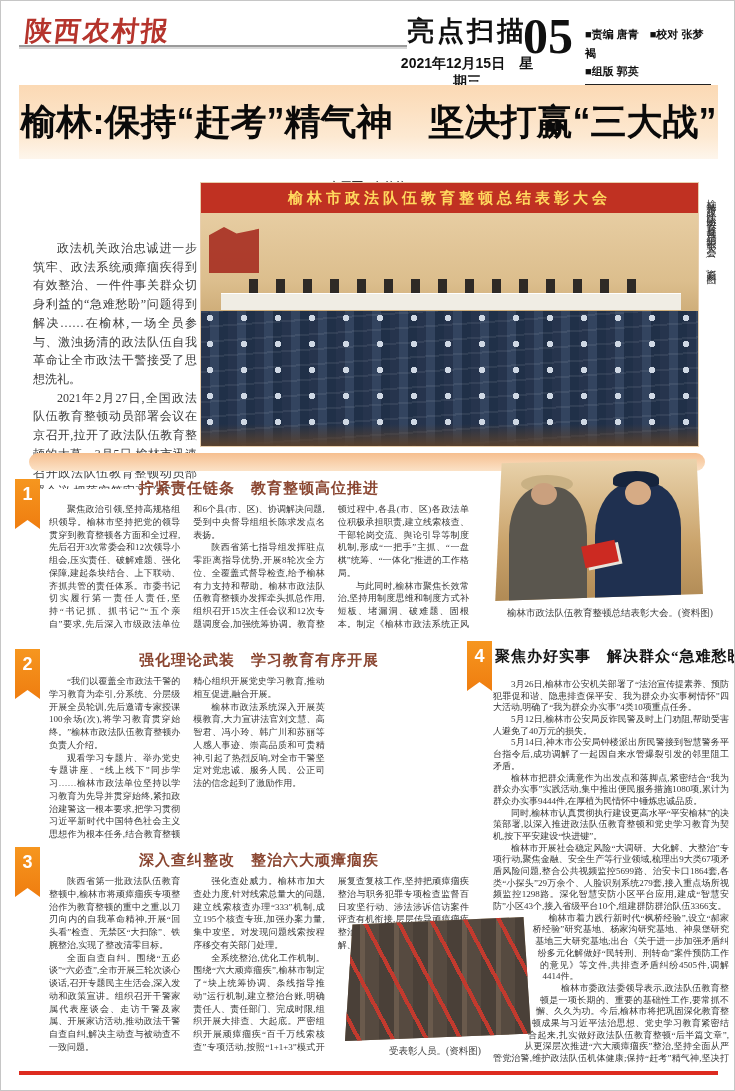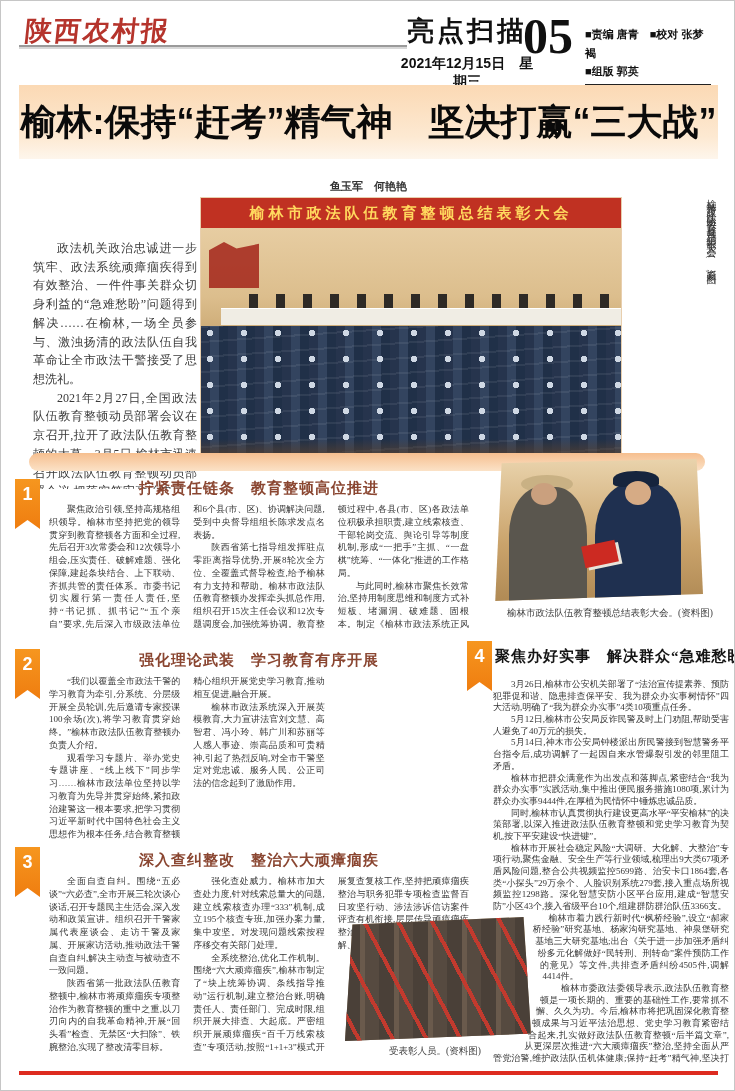--- a/index.html
+++ b/index.html
@@ -24,22 +24,22 @@
   .headline-band{left:18px;top:84px;width:699px;height:74px;
                  background:linear-gradient(180deg,#fbd9b4 0%,#fde9d2 70%,#fef6ec 100%);
                  display:flex;align-items:center;justify-content:center;}
   .headline{font-family:"Liberation Sans","DejaVu Sans",sans-serif;font-weight:900;
             font-size:36px;letter-spacing:0;color:#0a0a0a;white-space:nowrap;}
   .byline{left:0;top:162px;width:735px;text-align:center;font-size:11px;font-weight:bold;color:#333;margin-top:16px;}
   
   .intro{left:32px;top:200px;width:164px;height:250px;font-size:12px;line-height:1.56;
          text-align:justify;color:#3a3a3a;overflow:hidden;margin-top:38px;}
   .intro p{margin:0;text-indent:2em;}
-  .main-photo{left:200px;top:182px;width:420px;height:263px;background:#d9bd8e;overflow:hidden;
-              box-shadow:0 0 0 1px #e8cfae;margin-top:15px;}
+  .main-photo{left:200px;top:182px;width:497px;height:263px;background:#d9bd8e;overflow:hidden;
+              box-shadow:0 0 0 1px #e8cfae;}
   .photo-banner{position:absolute;left:0;top:0;width:100%;height:30px;background:#c03122;
                 display:flex;align-items:center;justify-content:center;}
   .photo-banner span{color:#ffd95e;font-weight:bold;font-size:15px;letter-spacing:4px;}
   .photo-wall{position:absolute;left:0;top:30px;width:100%;height:98px;
               background:linear-gradient(180deg,#e7cda2 0%,#dcbe8d 70%,#cfae7a 100%);}
   .photo-flags{position:absolute;left:8px;top:44px;width:50px;height:46px;background:#a3241a;
                clip-path:polygon(0 18%,30% 0,55% 14%,100% 4%,100% 100%,0 100%);opacity:.85;}
   .dais-people{position:absolute;left:48px;top:96px;width:400px;height:14px;
                background:repeating-linear-gradient(90deg,#2e2a26 0 9px,rgba(0,0,0,0) 9px 27px);}
   .dais-table{position:absolute;left:20px;top:110px;width:460px;height:16px;background:#f0ede4;
@@ -154,22 +154,22 @@
   <div class="abs sec-heading h2">强化理论武装　学习教育有序开展</div>
   <div class="abs sec-body cols3 b2">
     <p>“我们以覆盖全市政法干警的学习教育为牵引,分系统、分层级开展全员轮训,先后邀请专家授课100余场(次),将学习教育贯穿始终。”榆林市政法队伍教育整顿办负责人介绍。</p>
     <p>观看学习专题片、举办党史专题讲座、“线上线下”同步学习……榆林市政法单位坚持以学习教育为先导并贯穿始终,紧扣政治建警这一根本要求,把学习贯彻习近平新时代中国特色社会主义思想作为根本任务,结合教育整顿精心组织开展党史学习教育,推动相互促进,融合开展。</p>
     <p>榆林市政法系统深入开展英模教育,大力宣讲法官刘文慧、高智君、冯小玲、韩广川和苏丽等人感人事迹、崇高品质和可贵精神,引起了热烈反响,对全市干警坚定对党忠诚、服务人民、公正司法的信念起到了激励作用。</p>
   </div>
 
   <div class="abs marker m3">3</div>
   <div class="abs sec-heading h3">深入查纠整改　整治六大顽瘴痼疾</div>
   <div class="abs sec-body cols3 b3">
+    <p>陕西省第一批政法队伍教育整顿中,榆林市将顽瘴痼疾专项整治作为教育整顿的重中之重,以刀刃向内的自我革命精神,开展“回头看”检查、无禁区“大扫除”、铁腕整治,实现了整改清零目标。</p>
     <p>全面自查自纠。围绕“五必谈”“六必查”,全市开展三轮次谈心谈话,召开专题民主生活会,深入发动和政策宣讲。组织召开干警家属代表座谈会、走访干警及家属、开展家访活动,推动政法干警自查自纠,解决主动查与被动查不一致问题。</p>
-    <p>陕西省第一批政法队伍教育整顿中,榆林市将顽瘴痼疾专项整治作为教育整顿的重中之重,以刀刃向内的自我革命精神,开展“回头看”检查、无禁区“大扫除”、铁腕整治,实现了整改清零目标。</p>
     <p>强化查处威力。榆林市加大查处力度,针对线索总量大的问题,建立线索核查办理“333”机制,成立195个核查专班,加强办案力量,集中攻坚。对发现问题线索按程序移交有关部门处理。</p>
     <p>全系统整治,优化工作机制。围绕“六大顽瘴痼疾”,榆林市制定了“块上统筹协调、条线指导推动”运行机制,建立整治台账,明确责任人、责任部门、完成时限,组织开展大排查、大起底。严密组织开展顽瘴痼疾“百千万线索核查”专项活动,按照“1+1+3”模式开展复查复核工作,坚持把顽瘴痼疾整治与职务犯罪专项检查监督百日攻坚行动、涉法涉诉信访案件评查有机衔接,层层传导顽瘴痼疾整治压力,实现纠正案件、矛盾化解、查纠违法行为相促进目标。</p>
   </div>
 
   <div class="abs police-photo">
     <div class="pp-hat"></div>
     <div class="pp-man"></div>
     <div class="pp-face1"></div>
     <div class="pp-officer"></div>
     <div class="pp-cap"></div>

